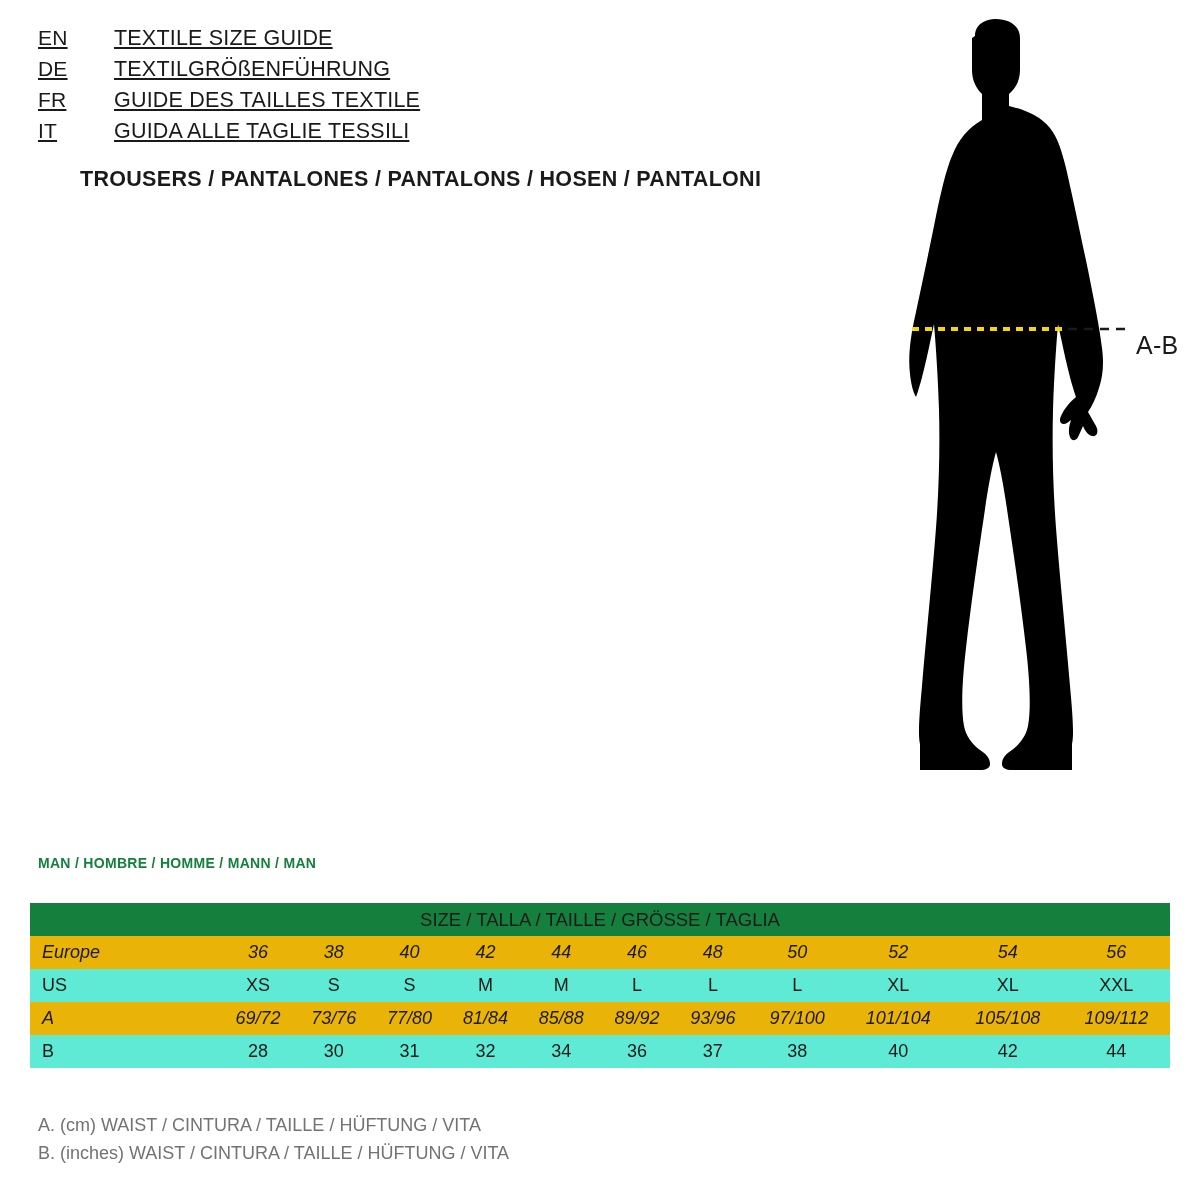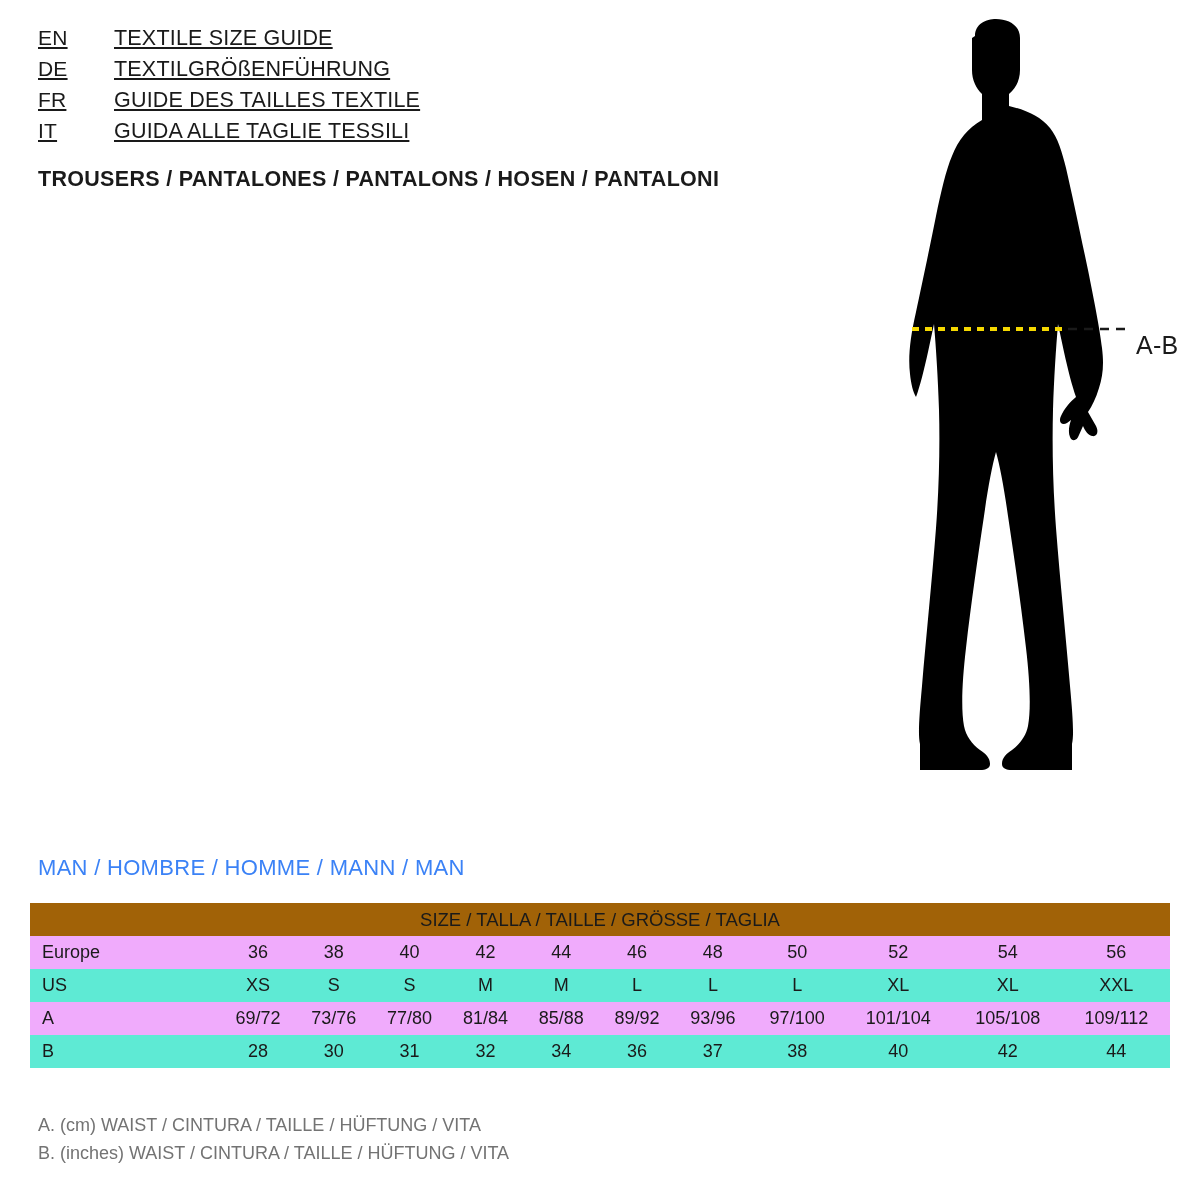--- a/index.html
+++ b/index.html
@@ -42,20 +42,21 @@
     color: #1a1a1a;
     white-space: nowrap;
   }
   .garment-line {
     margin-top: 17px;
     font-size: 21.5px;
     font-weight: bold;
     letter-spacing: .3px;
     color: #1a1a1a;
     white-space: nowrap;
+    margin-left: 42px;
   }
 
   
   .figure-wrap {
     position: absolute;
     left: 800px;
     top: 18px;
     width: 390px;
     height: 780px;
   }
@@ -69,24 +70,24 @@
     font-size: 25px;
     color: #1a1a1a;
     letter-spacing: .3px;
   }
 
   
   .gender-line {
     position: absolute;
     left: 38px;
     top: 855px;
-    font-size: 22px;
-    font-weight: normal;
+    font-size: 14px;
+    font-weight: bold;
     letter-spacing: .3px;
-    color: #3b82f6;
+    color: #15803d;
     white-space: nowrap;
   }
 
   table.size-table {
     position: absolute;
     left: 30px;
     top: 903px;
     width: 1140px;
     border-collapse: collapse;
     font-size: 18px;
@@ -95,32 +96,32 @@
   table.size-table th {
     padding: 0;
     height: 33px;
     vertical-align: middle;
     text-align: center;
     font-weight: normal;
     color: #1a1a1a;
     border: none;
   }
   .hdr-row td {
-    background: #a16207;
+    background: #15803d;
     text-align: left;
     padding-left: 12px;
     font-size: 18.5px;
     height: 34px;
   }
   .row-label {
     text-align: left !important;
     padding-left: 12px !important;
     width: 178px;
   }
-  .row-light td { background: #f0abfc; }
+  .row-light td { background: #eab308; font-style: italic; }
   .row-grey td { background: #5eead4; }
 
   
   .footnotes {
     position: absolute;
     left: 38px;
     top: 1112px;
     font-size: 18px;
     color: #737373;
     line-height: 1.55;

